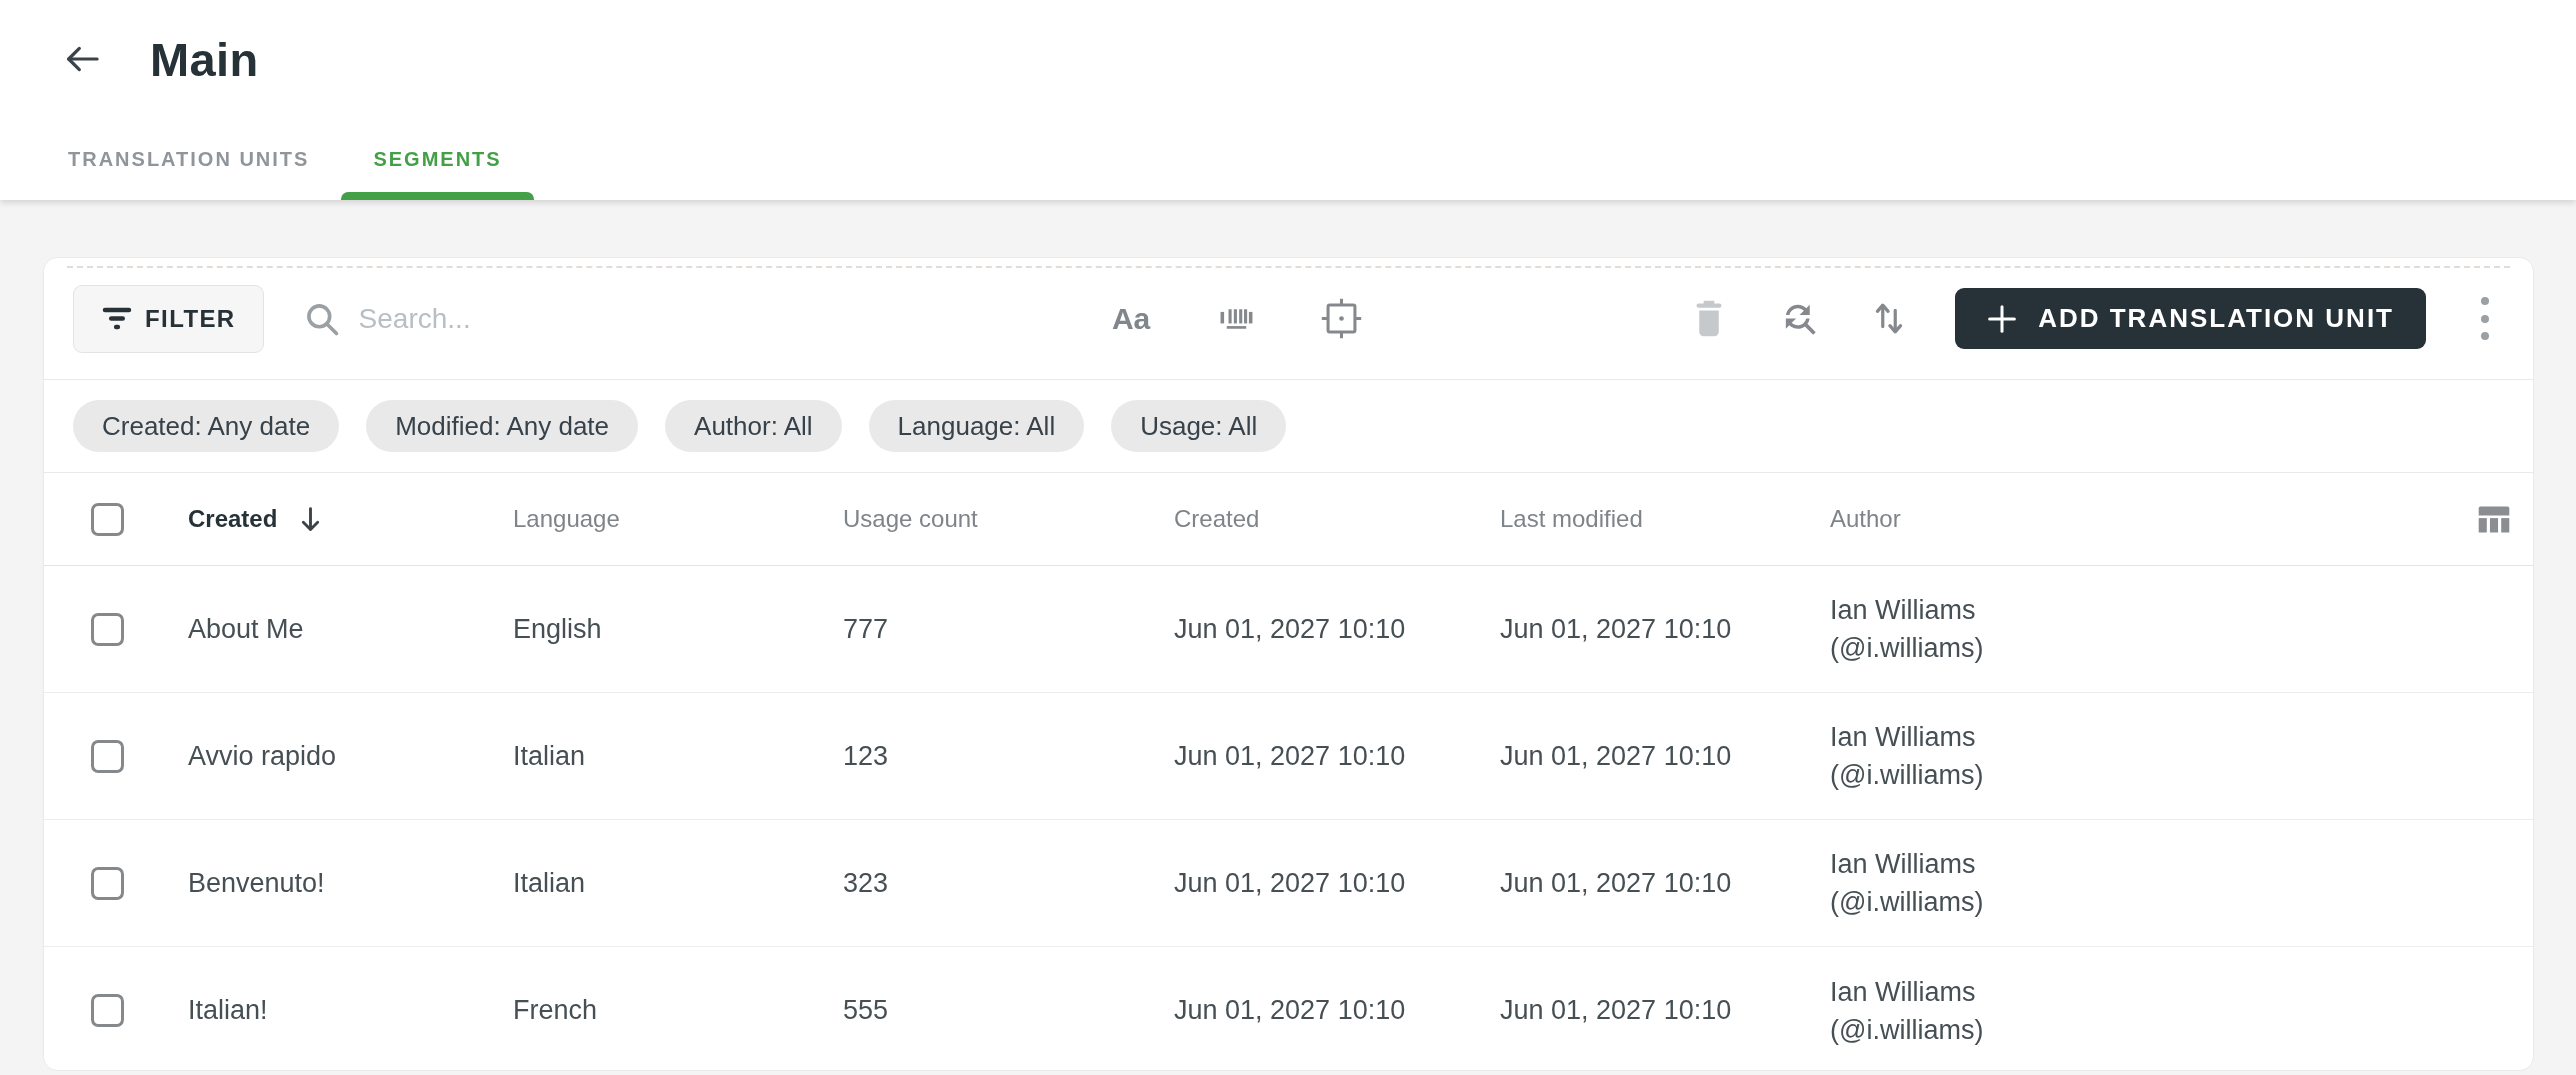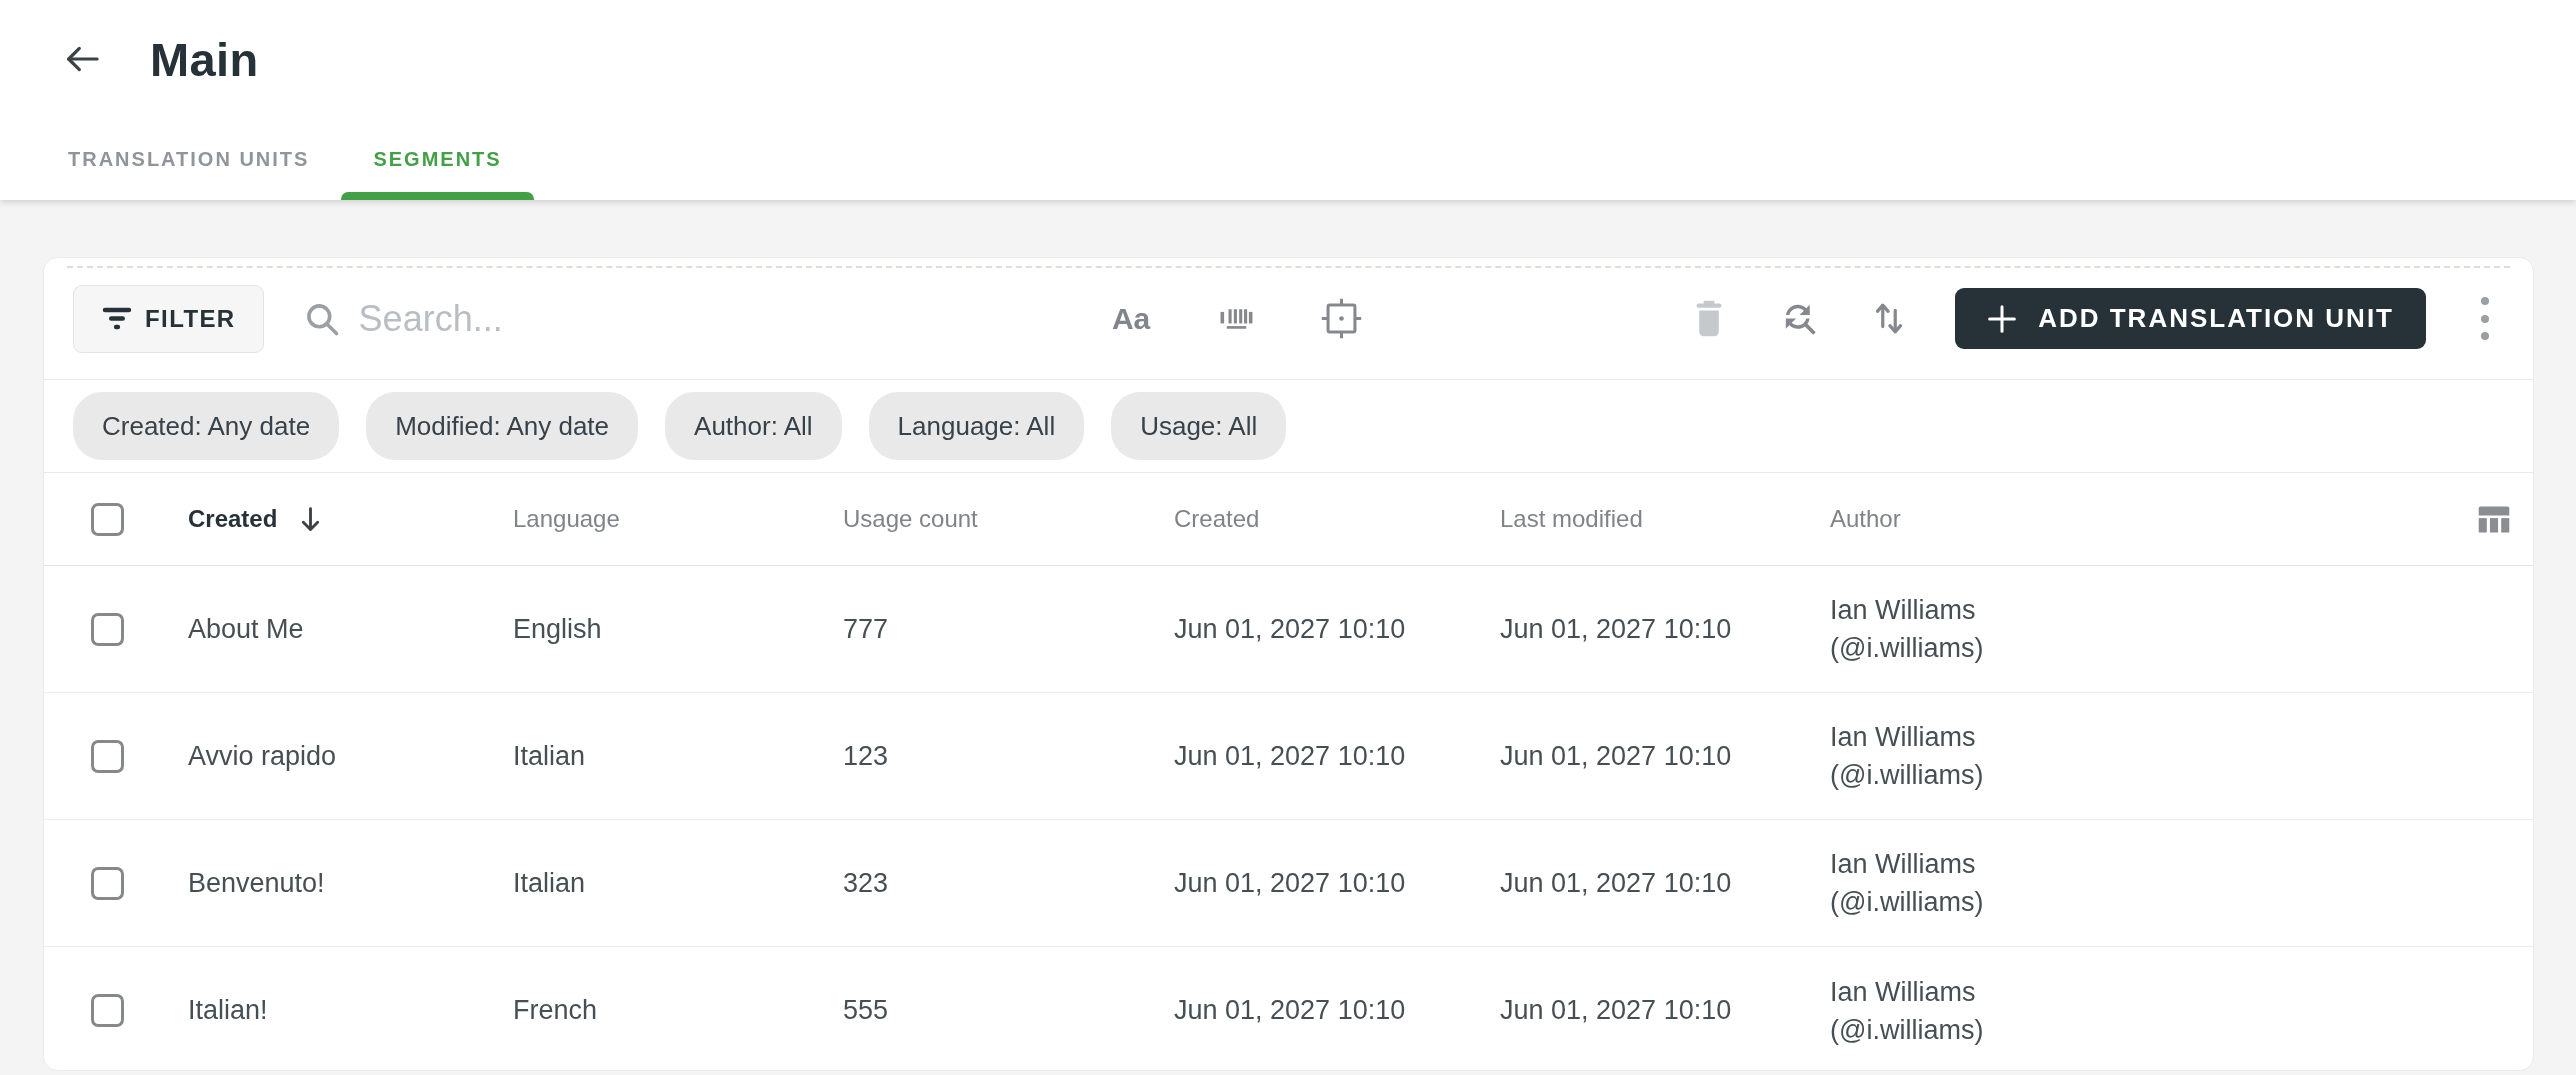--- a/index.html
+++ b/index.html
@@ -19,36 +19,36 @@
 
   
   .card { position:absolute; left:43px; top:257px; width:2491px; height:814px; background:#fff; border:1.8px solid #e9e9ea; border-radius:14.3px; overflow:hidden; }
   .card-dash { position:absolute; top:8px; left:23px; right:23px; border-top:2.7px dashed #e3dbd5; }
 
   
   .toolbar { display:flex; align-items:center; height:122px; padding:0 29px; border-bottom:1.8px solid #e9e9ea; }
   .filter-btn { display:flex; align-items:center; gap:12px; height:68px; padding:0 27px; background:#f6f6f6; border:1.8px solid #e3e3e3; border-radius:9px; cursor:pointer; }
   .filter-btn span { font-size:24px; font-weight:700; letter-spacing:1.4px; color:#263238; }
   .search-box { display:flex; align-items:center; gap:18px; margin-left:39px; width:725px; }
-  .search-input { border:none; outline:none; font-size:36px; color:#454f54; width:626px; background:transparent; font-family:"Liberation Sans",sans-serif; }
+  .search-input { border:none; outline:none; font-size:28px; color:#454f54; width:626px; background:transparent; font-family:"Liberation Sans",sans-serif; }
   .search-input::placeholder { color:#b9bec3; }
   .opt-icons { display:flex; align-items:center; gap:60px; margin-left:81px; }
   .opt-icon { width:45px; height:45px; display:flex; align-items:center; justify-content:center; cursor:pointer; }
   .match-case { font-size:30px; color:#80868b; font-weight:700; }
   .spacer { flex:1; }
   .right-icons { display:flex; align-items:center; gap:45px; margin-right:43px; }
   .right-icons .opt-icon { cursor:pointer; }
   .add-btn { display:flex; align-items:center; gap:21.5px; height:61px; padding:0 32px; background:#263238; color:#fff; border-radius:9px; cursor:pointer; margin-right:39px; }
   .add-btn span.lbl { font-size:26px; font-weight:700; letter-spacing:2px; }
   .kebab { width:39px; height:54px; display:flex; flex-direction:column; align-items:center; justify-content:center; gap:9.8px; cursor:pointer; }
   .kebab i { width:8px; height:8px; border-radius:50%; background:#9ba0a4; }
 
   
   .chips { display:flex; align-items:center; gap:27px; height:93px; padding:0 29px; border-bottom:1.8px solid #e9e9ea; }
-  .chip { display:flex; align-items:center; height:68px; padding:0 29px; background:#e9e9ea; border-radius:29px; font-size:26px; color:#38424a; cursor:pointer; white-space:nowrap; }
+  .chip { display:flex; align-items:center; height:52px; padding:0 29px; background:#e9e9ea; border-radius:29px; font-size:26px; color:#38424a; cursor:pointer; white-space:nowrap; }
 
   
   .trow { display:grid; grid-template-columns:97px 325px 330px 331px 326px 330px 1fr 55px; align-items:center; padding:0 21.5px 0 47px; }
   .thead { height:93px; border-bottom:1.8px solid #e3e4e5; }
   .th { font-size:24px; color:#7f8489; }
   .th-sort { display:flex; align-items:center; gap:19.7px; }
   .th-sort .th-main { color:#263238; font-weight:700; font-size:24px; }
   .checkbox { width:33px; height:33px; border:3.6px solid #85898c; border-radius:7.2px; background:#fff; cursor:pointer; }
   .drow { height:127px; border-bottom:1.8px solid #ededee; }
   .drow:last-child { border-bottom:none; }

